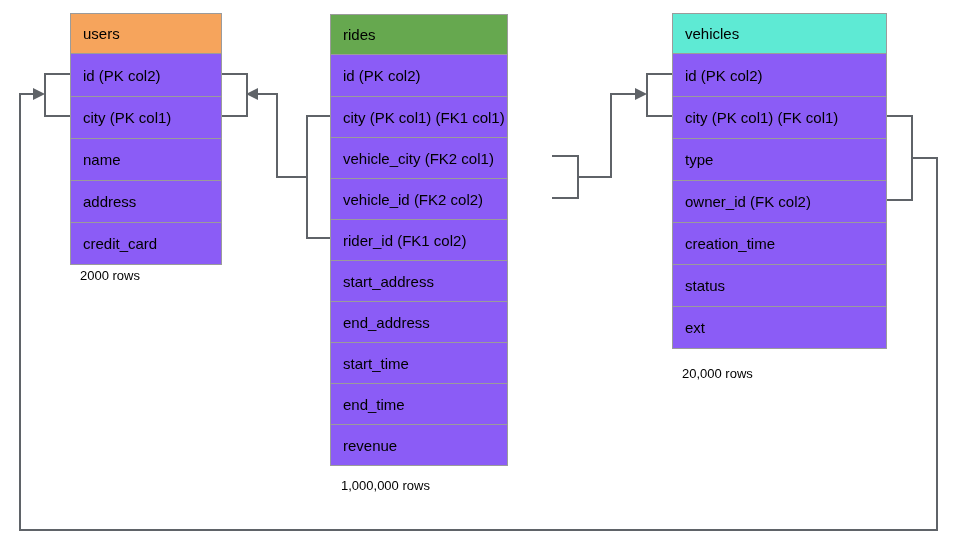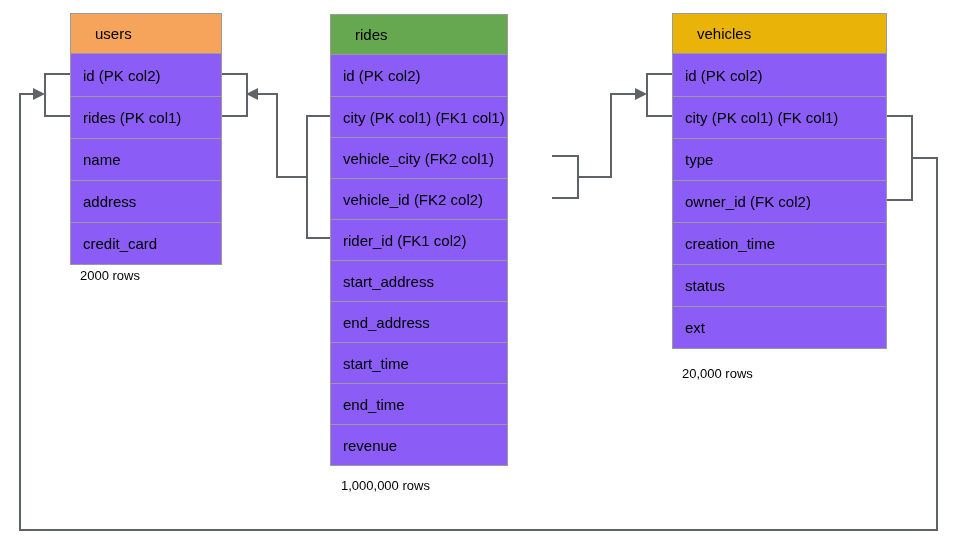--- a/index.html
+++ b/index.html
@@ -27,21 +27,21 @@
     z-index: 2;
   }
   #users   { left: 70px;  top: 13px; width: 152px; }
   #rides   { left: 330px; top: 14px; width: 178px; }
   #vehicles{ left: 672px; top: 13px; width: 215px; }
 
   .tbl-header {
     height: 40px;
     display: flex;
     align-items: center;
-    padding-left: 24px;
+    padding-left: 12px;
     font-size: 15px;
     color: #000;
     border-bottom: 1px solid var(--table-border);
     box-sizing: border-box;
   }
   .tbl-row {
     display: flex;
     align-items: center;
     padding-left: 12px;
     font-size: 15px;
@@ -105,21 +105,21 @@
     <path d="M886,116 H912 V200 H886"></path>
     <path d="M912,158 H937 V530 H20 V94 H33"></path>
     <polygon points="45,94 33,88 33,100"></polygon>
     <path d="M70,74 H45 V116 H70"></path>
   </svg>
 
   <div class="tbl" id="users">
     <div class="tbl-header" style="background-color: rgb(246, 164, 92);">users</div>
     <div class="tbl-rows">
         <div class="tbl-row">id (PK col2)</div>
-        <div class="tbl-row">rides (PK col1)</div>
+        <div class="tbl-row">city (PK col1)</div>
         <div class="tbl-row">name</div>
         <div class="tbl-row">address</div>
         <div class="tbl-row">credit_card</div>
       </div>
   </div>
   <div class="rows-label" id="users-rows-label">2000 rows</div>
 
   <div class="tbl" id="rides">
     <div class="tbl-header" style="background-color: rgb(102, 168, 79);">rides</div>
     <div class="tbl-rows">
@@ -131,21 +131,21 @@
         <div class="tbl-row">start_address</div>
         <div class="tbl-row">end_address</div>
         <div class="tbl-row">start_time</div>
         <div class="tbl-row">end_time</div>
         <div class="tbl-row">revenue</div>
       </div>
   </div>
   <div class="rows-label" id="rides-rows-label">1,000,000 rows</div>
 
   <div class="tbl" id="vehicles">
-    <div class="tbl-header" style="background-color: #eab308;">vehicles</div>
+    <div class="tbl-header" style="background-color: #5eead4;">vehicles</div>
     <div class="tbl-rows">
         <div class="tbl-row">id (PK col2)</div>
         <div class="tbl-row">city (PK col1) (FK col1)</div>
         <div class="tbl-row">type</div>
         <div class="tbl-row">owner_id (FK col2)</div>
         <div class="tbl-row">creation_time</div>
         <div class="tbl-row">status</div>
         <div class="tbl-row">ext</div>
       </div>
   </div>

